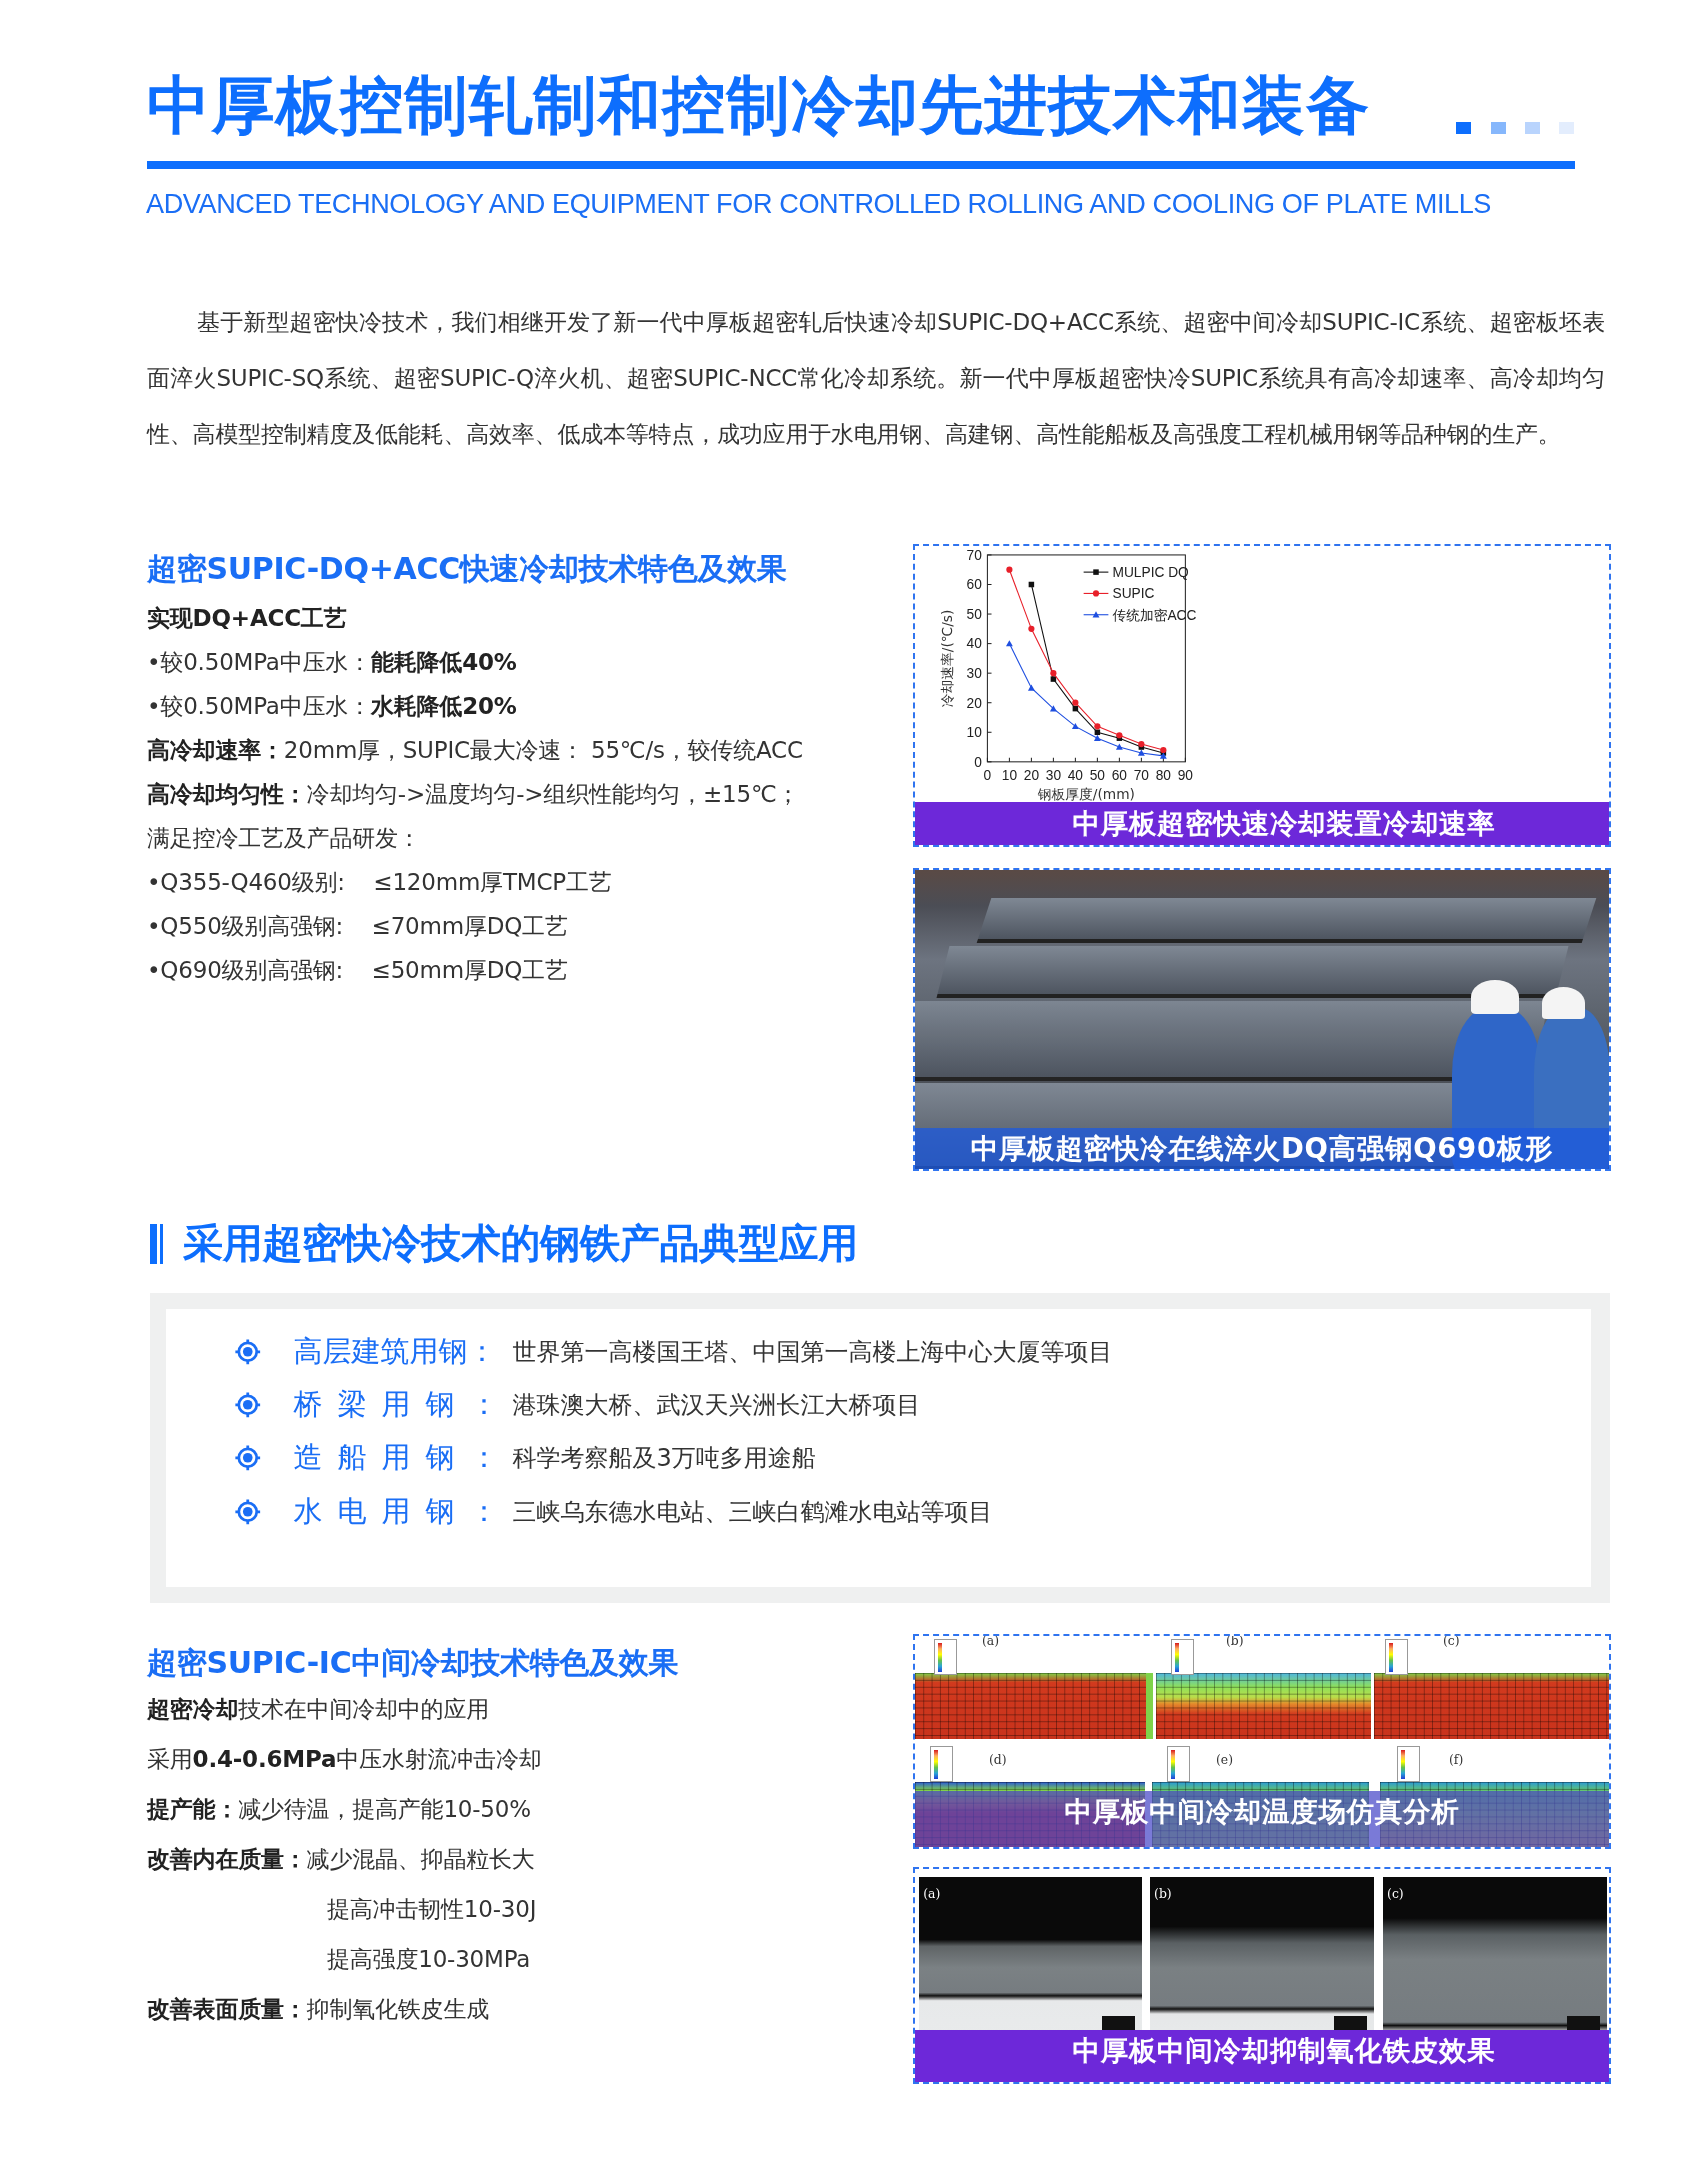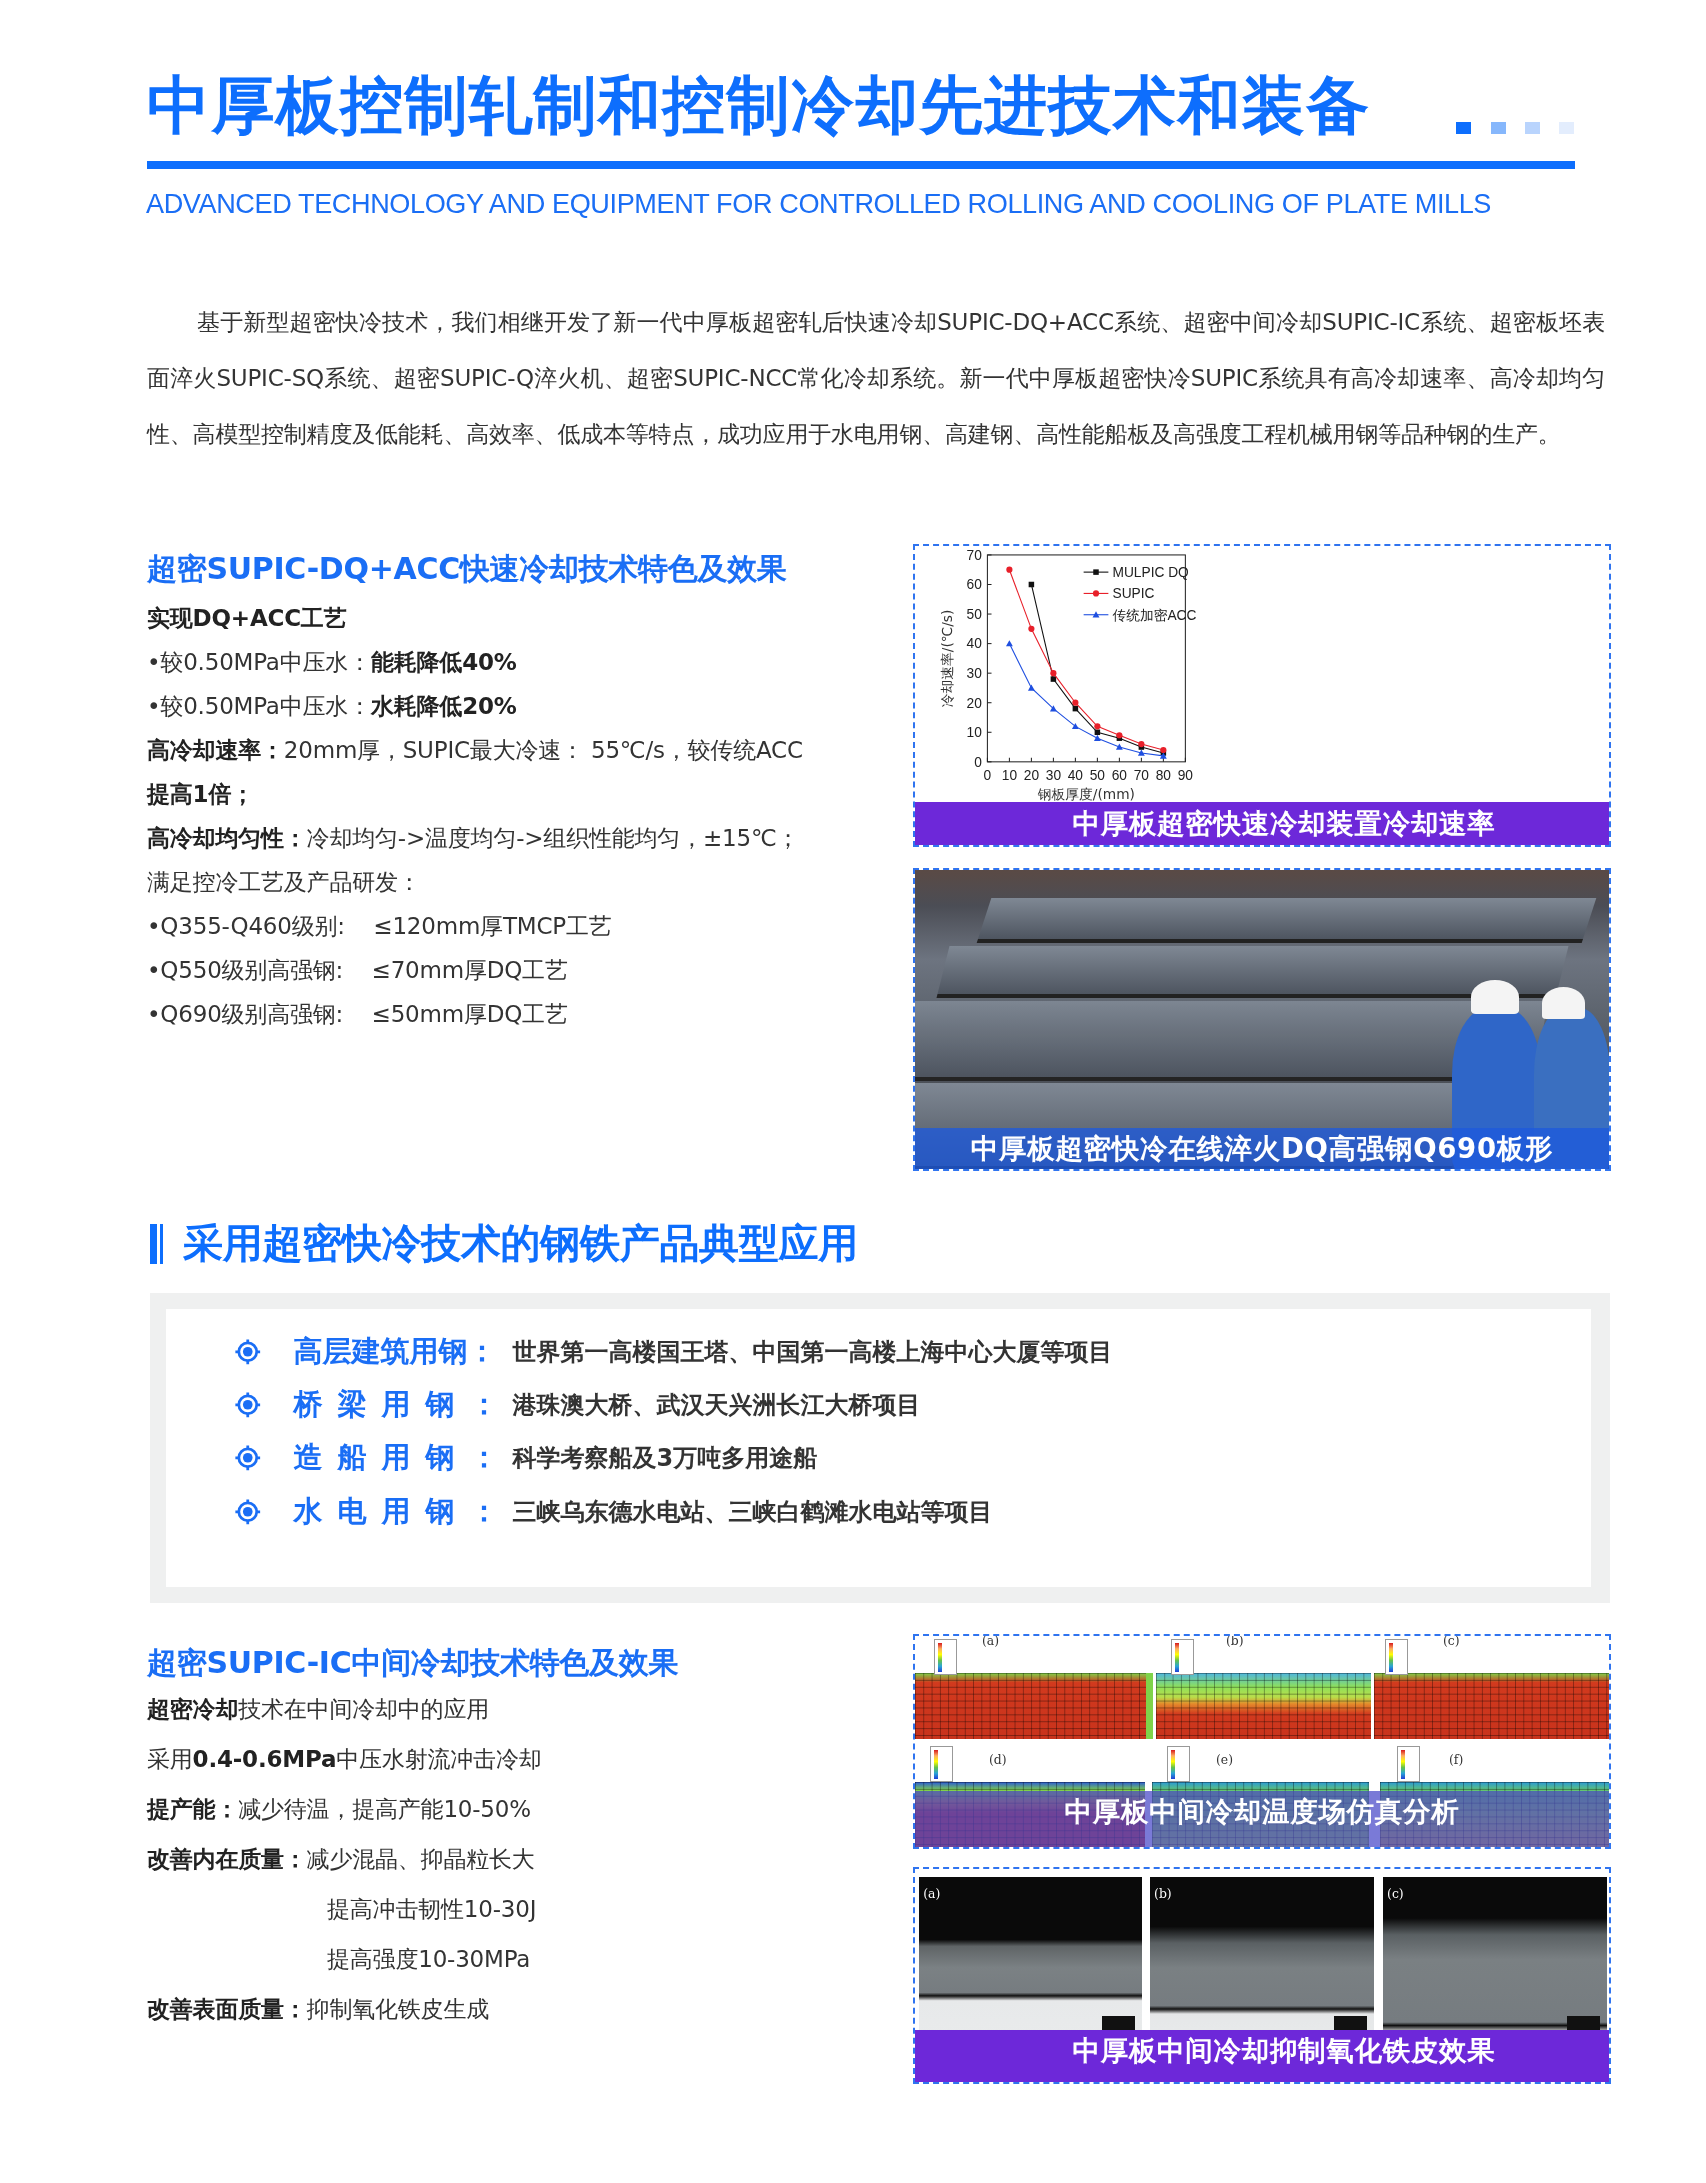--- a/index.html
+++ b/index.html
@@ -40,21 +40,21 @@
     background:
       linear-gradient(170deg, rgba(255,255,255,0.0) 0%, rgba(255,255,255,0.0) 40%),
       linear-gradient(180deg, #5a4a45 0%, #4b4d55 12%, #6d7480 30%, #5d646e 48%, #4d525a 70%, #3f3a3a 100%); }
   .plate { position: absolute; background: linear-gradient(180deg, #7f8894, #4e5560); border-bottom: 4.1px solid #222; }
   .worker { position: absolute; border-radius: 40% 40% 10% 10%; background: #2f66c8; }
   .helmet { position: absolute; border-radius: 50% 50% 10% 10%; background: #f4f4f4; }
 
   
   .appbox { left: 150px; top: 1293px; width: 1460px; height: 310px; background: #eff0f0; }
   .appinner { left: 166px; top: 1309px; width: 1425px; height: 278px; background: #ffffff; }
-  .app-row { position: absolute; left: 234px; height: 41px; display: flex; align-items: center; white-space: nowrap; font-weight: bold; }
+  .app-row { position: absolute; left: 234px; height: 41px; display: flex; align-items: center; white-space: nowrap; }
   .app-icon { width: 27.5px; height: 27.5px; margin-right: 32px; }
   .app-label { font-size: 29px; color: #1a6ef5; width: 219px; }
   .app-label.spaced { letter-spacing: 15px; }
   .app-text { font-size: 24px; color: #333; }
 
   
   .sim-cell { position: absolute; }
   .grid-overlay { position: absolute; inset: 0;
     background-image: linear-gradient(rgba(0,0,0,0.35) 0.7px, transparent 0.7px),
                       linear-gradient(90deg, rgba(0,0,0,0.35) 0.7px, transparent 0.7px);
@@ -80,21 +80,20 @@
 <div class="abs subtitle">ADVANCED TECHNOLOGY AND EQUIPMENT FOR CONTROLLED ROLLING AND COOLING OF PLATE MILLS</div>
 
 <div class="abs intro">基于新型超密快冷技术，我们相继开发了新一代中厚板超密轧后快速冷却SUPIC-DQ+ACC系统、超密中间冷却SUPIC-IC系统、超密板坯表面淬火SUPIC-SQ系统、超密SUPIC-Q淬火机、超密SUPIC-NCC常化冷却系统。新一代中厚板超密快冷SUPIC系统具有高冷却速率、高冷却均匀性、高模型控制精度及低能耗、高效率、低成本等特点，成功应用于水电用钢、高建钢、高性能船板及高强度工程机械用钢等品种钢的生产。</div>
 
 <div class="abs sec-head" style="left:147px;top:549px;">超密SUPIC-DQ+ACC快速冷却技术特色及效果</div>
 <div class="abs lines" style="left:147px;top:596px;">
   <div><span class="b">实现DQ+ACC工艺</span></div>
   <div><span>•较0.50MPa中压水：</span><span class="b">能耗降低40%</span></div>
   <div><span>•较0.50MPa中压水：</span><span class="b">水耗降低20%</span></div>
   <div><span class="b">高冷却速率：</span><span>20mm厚，SUPIC最大冷速： 55℃/s，较传统ACC</span></div>
-  <div><span class="b">提高1倍；</span></div>
   <div><span class="b">高冷却均匀性：</span><span>冷却均匀-&gt;温度均匀-&gt;组织性能均匀，±15℃；</span></div>
   <div><span>满足控冷工艺及产品研发：</span></div>
   <div style="white-space:pre"><span>•Q355-Q460级别:    ≤120mm厚TMCP工艺</span></div>
   <div style="white-space:pre"><span>•Q550级别高强钢:    ≤70mm厚DQ工艺</span></div>
   <div style="white-space:pre"><span>•Q690级别高强钢:    ≤50mm厚DQ工艺</span></div>
 </div>
 
 <div class="abs panel" style="left:913px;top:544px;width:698px;height:303px;">
   <svg class="chart-svg" id="chart" width="694" height="299" viewBox="0 0 1009 435">
       <rect x="105" y="13" width="288" height="301" fill="none" stroke="#222" stroke-width="1.5"></rect>

